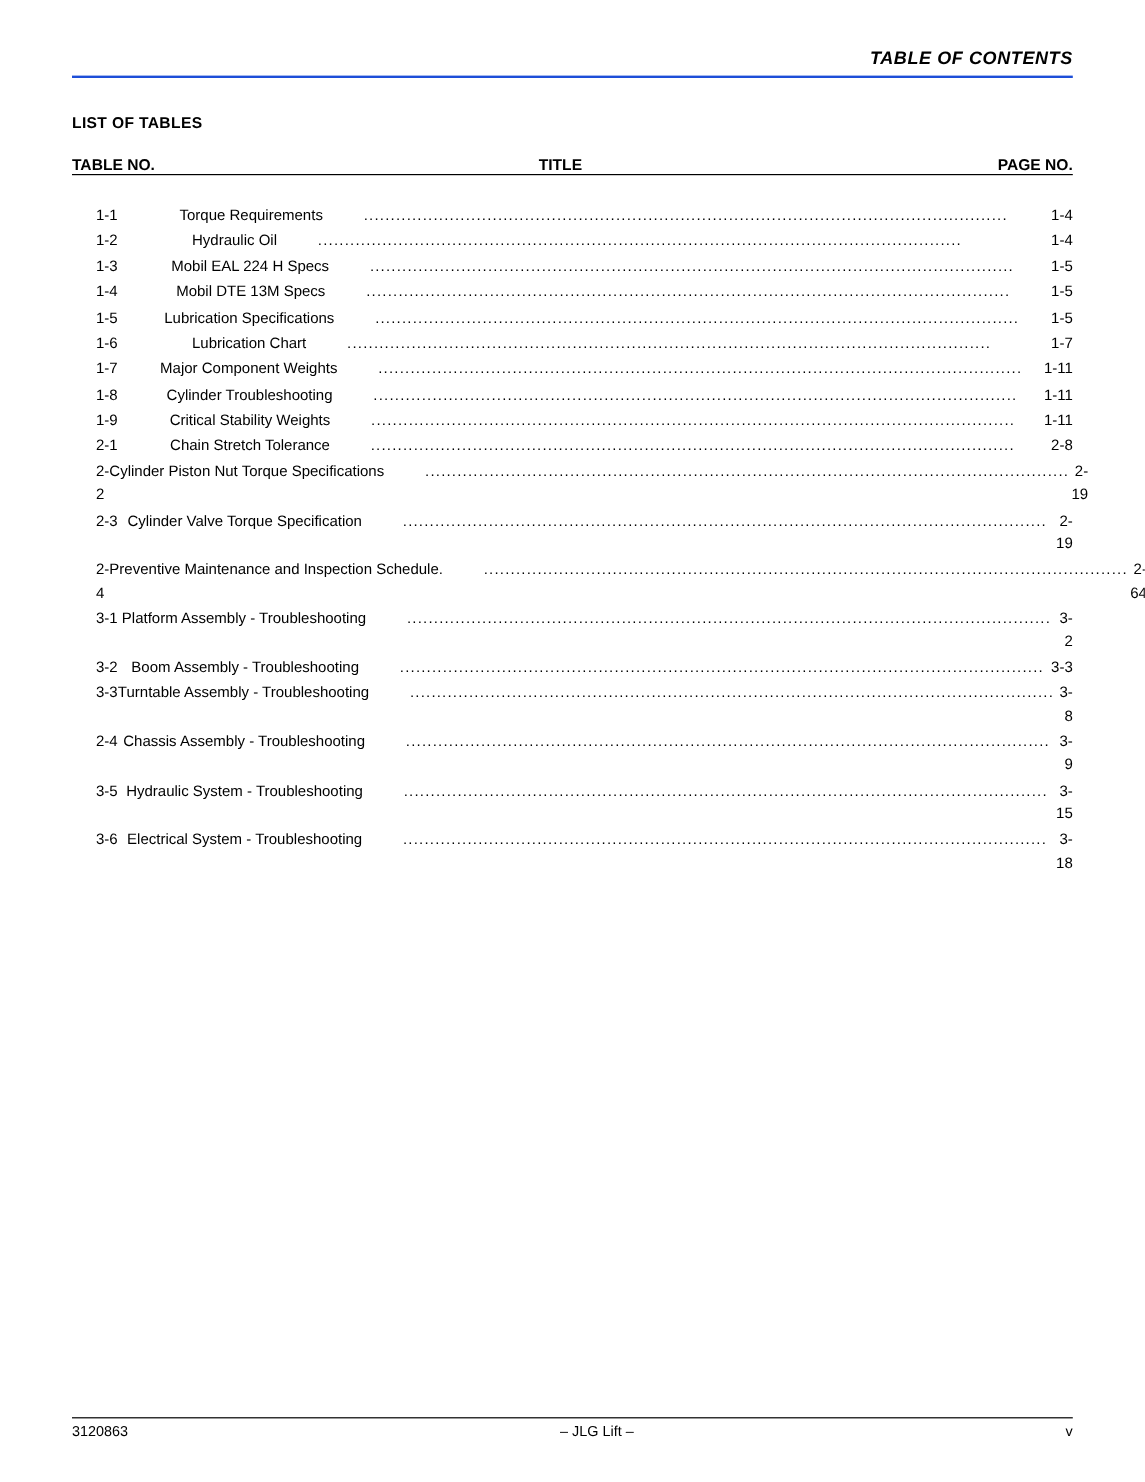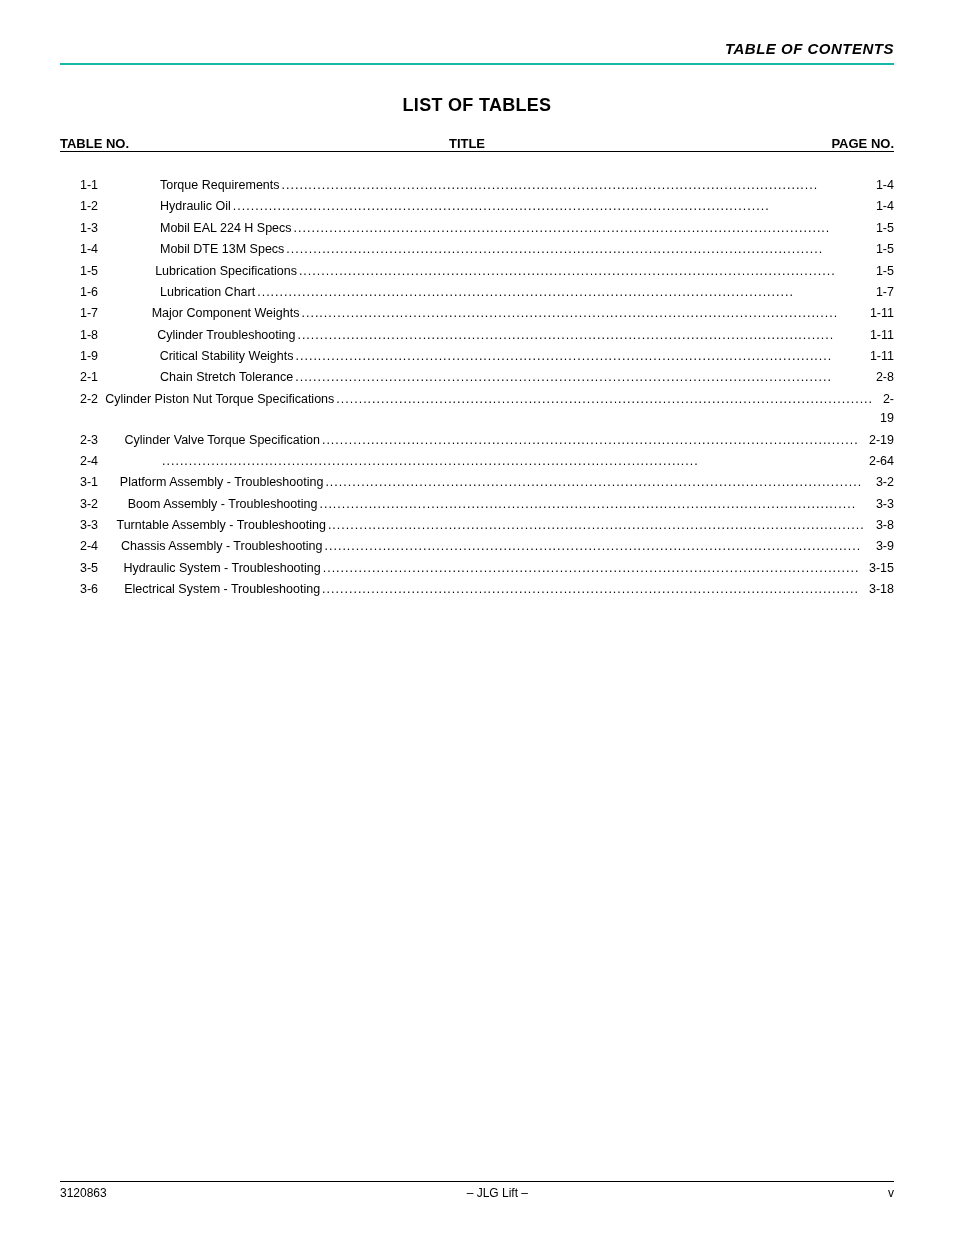--- a/index.html
+++ b/index.html
@@ -21,36 +21,36 @@
       width: 954px;
       min-height: 1235px;
       padding: 40px 60px 40px 60px;
       position: relative;
     }
 
     .header {
       display: flex;
       justify-content: flex-end;
       align-items: center;
-      border-bottom: 2px solid #14b8a6;
+      border-bottom: 2px solid #1d4ed8;
       padding-bottom: 6px;
       margin-bottom: 30px;
     }
 
     .header-title {
       font-size: 15px;
       font-weight: bold;
       font-style: italic;
       letter-spacing: 0.5px;
     }
 
     .section-title {
-      text-align: center;
-      font-weight: bold;
-      font-size: 18px;
+      text-align: left;
+      font-weight: bold;
+      font-size: 13px;
       margin-bottom: 20px;
       letter-spacing: 0.3px;
     }
 
     .col-headers {
       display: flex;
       flex-direction: row;
       margin-bottom: 10px;
       border-bottom: 1px solid #000;
       padding-bottom: 0;
@@ -92,20 +92,21 @@
       width: 100px;
       font-size: 12.5px;
       padding-left: 20px;
     }
 
     .row-title-area {
       flex: 1;
       font-size: 12.5px;
       display: flex;
       align-items: flex-end;
+      gap: 32px;
     }
 
     .row-title-text {
       white-space: nowrap;
     }
 
     .row-dots {
       flex: 1;
       overflow: hidden;
       font-size: 12.5px;
@@ -253,20 +254,21 @@
         <div class="row-num">2-3</div>
         <div class="row-title-area">
           <span class="row-title-text">Cylinder Valve Torque Specification</span>
           <span class="row-dots"> ........................................................................................................................ </span>
         </div>
         <div class="row-page">2-19</div>
       </div>
       <div class="table-row">
         <div class="row-num">2-4</div>
         <div class="row-title-area">
+          <span class="row-title-text">Preventive Maintenance and Inspection Schedule.</span>
           <span class="row-dots"> ........................................................................................................................ </span>
         </div>
         <div class="row-page">2-64</div>
       </div>
       <div class="table-row">
         <div class="row-num">3-1</div>
         <div class="row-title-area">
           <span class="row-title-text">Platform Assembly - Troubleshooting</span>
           <span class="row-dots"> ........................................................................................................................ </span>
         </div>

